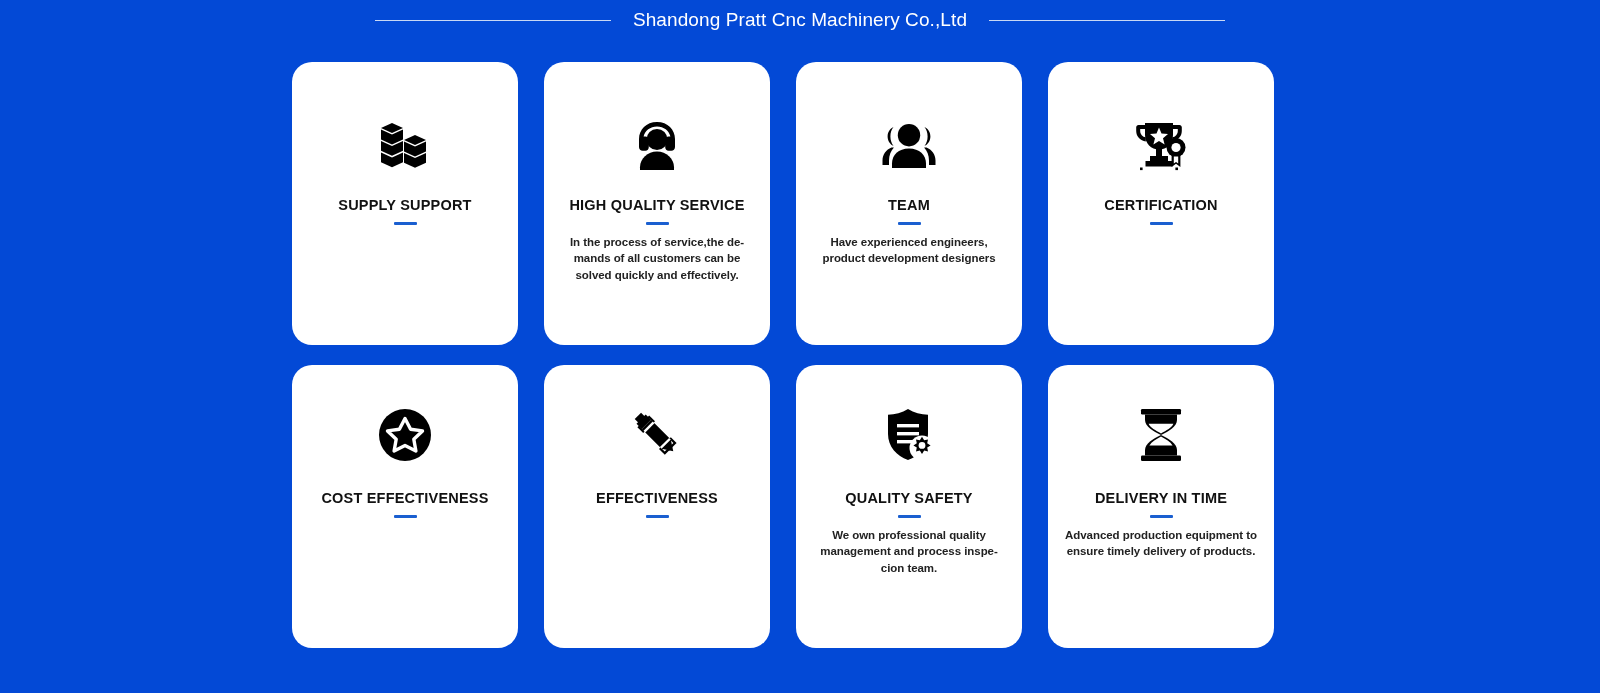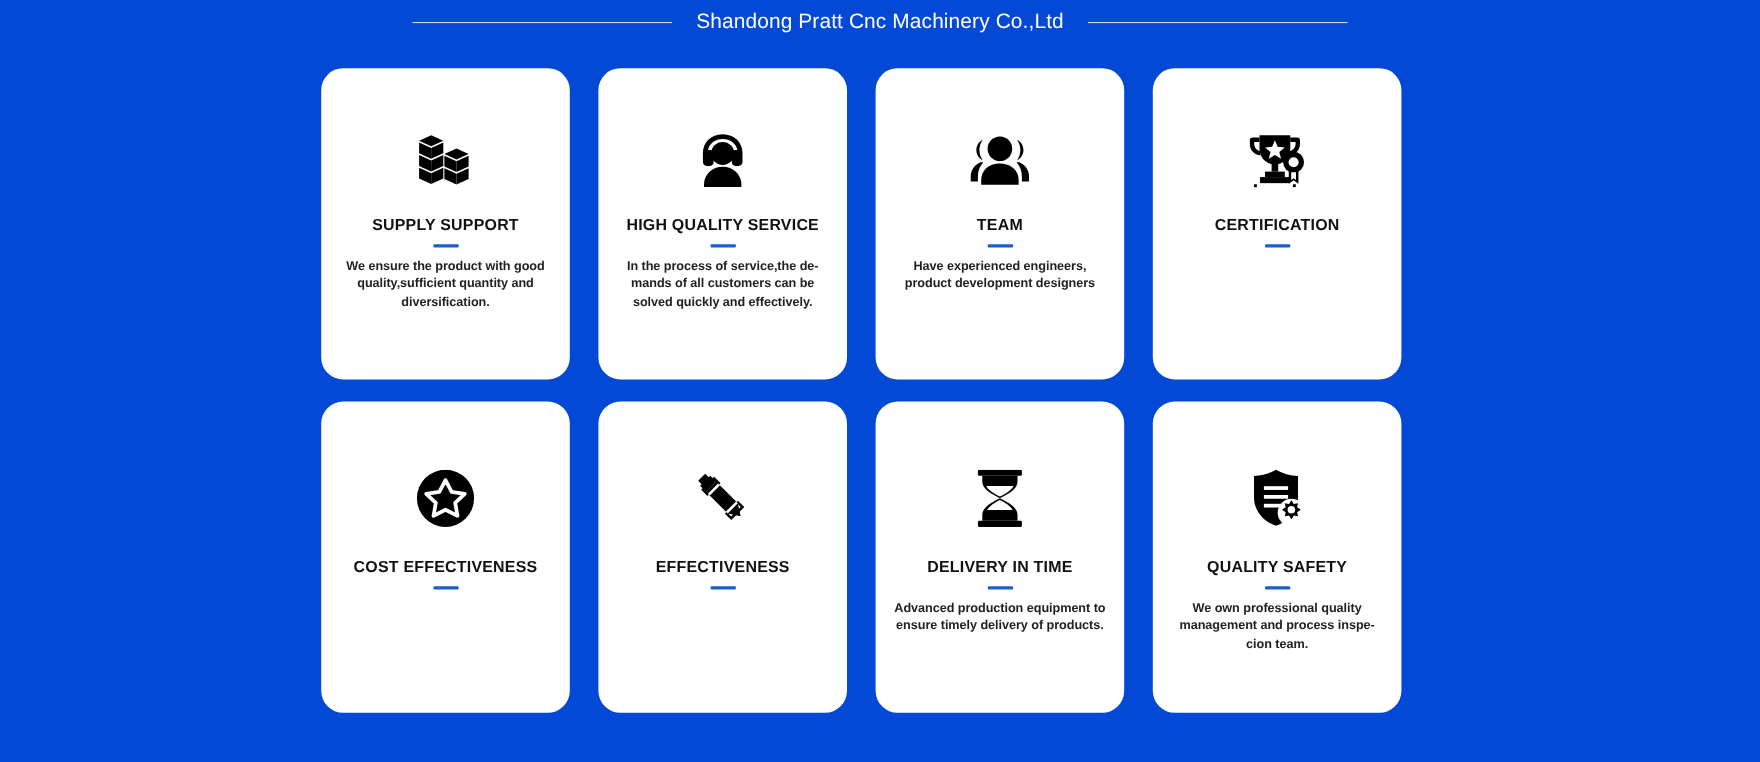--- a/index.html
+++ b/index.html
@@ -107,21 +107,21 @@
     font-size: 11.5px;
     font-weight: 700;
     color: #222222;
     text-align: center;
     line-height: 1.42;
     width: 200px;
     letter-spacing: -0.05px;
   }
 
   
-  .grid .card.row2 { padding-top: 58px; }
+  .grid .card.row2 { padding-top: 40px; }
   .grid .card.row2 .card-icon { margin-bottom: 26px; }
 </style>
 </head>
 <body>
 
 <div class="page">
 
   <div class="header">
     <div class="header-rule"></div>
     <div class="header-title">Shandong Pratt Cnc Machinery Co.,Ltd</div>
@@ -142,21 +142,20 @@
           <path d="M23 33.4 L23 43.2 L12 48.2 L12 38.4 Z"></path>
           <path d="M35 16 L46 21 L35 26 L24 21 Z"></path>
           <path d="M24 22.6 L35 27.6 L35 37.4 L24 32.4 Z"></path>
           <path d="M46 22.6 L46 32.4 L35 37.4 L35 27.6 Z"></path>
           <path d="M24 34 L35 39 L35 48.8 L24 43.8 Z"></path>
           <path d="M46 34 L46 43.8 L35 48.8 L35 39 Z"></path>
         </svg>
       </div>
       <div class="card-title">SUPPLY SUPPORT</div>
       <div class="card-divider"></div>
-      <div class="card-desc">We ensure the product with good quality,sufficient quantity and diversification.</div>
     </div>
 
     <div class="card">
       <div class="card-icon">
         <svg width="54" height="52" viewBox="0 0 54 52" fill="currentColor" aria-hidden="true">
           <path d="M27 2 C16.2 2 9 9.6 9 19 L9 27 C9 29.2 10.6 30.8 12.6 30.8 L15.4 30.8 C17.4 30.8 18.8 29.2 18.8 27 L18.8 20 C18.8 18 17.4 16.4 15.4 16.4 L13.6 16.4 C14.9 10.6 20.2 6.4 27 6.4 C33.8 6.4 39.1 10.6 40.4 16.4 L38.6 16.4 C36.6 16.4 35.2 18 35.2 20 L35.2 27 C35.2 29.2 36.6 30.8 38.6 30.8 L41.4 30.8 C43.4 30.8 45 29.2 45 27 L45 19 C45 9.6 37.8 2 27 2 Z"></path>
           <circle cx="27" cy="19.5" r="10.5"></circle>
           <path d="M27 31.5 C17.6 31.5 10 38.6 10 47.3 L10 50 L44 50 L44 47.3 C44 38.6 36.4 31.5 27 31.5 Z"></path>
         </svg>
       </div>
@@ -244,45 +243,45 @@
             <rect x="22.5" y="39.6" width="13" height="2.4" fill="#ffffff"></rect>
           </g>
         </svg>
       </div>
       <div class="card-title">EFFECTIVENESS</div>
       <div class="card-divider"></div>
     </div>
 
     <div class="card row2">
       <div class="card-icon">
-        <svg width="44" height="52" viewBox="0 0 44 52" fill="currentColor" aria-hidden="true">
-          <rect x="2" y="0" width="40" height="5.5" rx="1.2"></rect>
-          <rect x="2" y="46.5" width="40" height="5.5" rx="1.2"></rect>
-          <path d="M6 5.5 L38 5.5 L38 11 C38 17.5 30 22 22 26 C14 22 6 17.5 6 11 Z"></path>
-          <path d="M6 46.5 L38 46.5 L38 41 C38 34.5 30 30 22 26 C14 30 6 34.5 6 41 Z"></path>
-          <path d="M22 24.4 C16.6 21.6 11.2 18.6 9.6 14.8 L34.4 14.8 C32.8 18.6 27.4 21.6 22 24.4 Z" fill="#ffffff"></path>
-          <path d="M22 27.6 C17.4 30 12.6 32.8 10.4 36.6 L33.6 36.6 C31.4 32.8 26.6 30 22 27.6 Z" fill="#ffffff"></path>
-        </svg>
-      </div>
-      <div class="card-title">DELIVERY IN TIME</div>
-      <div class="card-divider"></div>
-      <div class="card-desc">Advanced production equipment to ensure timely delivery of products.</div>
-    </div>
-
-    <div class="card row2">
-      <div class="card-icon">
         <svg width="50" height="54" viewBox="0 0 50 54" fill="currentColor" aria-hidden="true">
           <path d="M24 1 C18 4.6 11 6.5 4 6.8 L4 26 C4 38.5 12.6 48 24 52 C35.4 48 44 38.5 44 26 L44 6.8 C37 6.5 30 4.6 24 1 Z"></path>
           <rect x="13" y="16" width="22" height="3.4" fill="#ffffff"></rect>
           <rect x="13" y="24" width="22" height="3.4" fill="#ffffff"></rect>
           <rect x="13" y="32" width="22" height="3.4" fill="#ffffff"></rect>
           <circle cx="38" cy="40" r="12.5" fill="#ffffff"></circle>
           <path d="M38 28.8 L40.2 32.2 L44 31.4 L43.2 35.2 L46.6 37.4 L43.2 39.6 L44 43.4 L40.2 42.6 L38 46 L35.8 42.6 L32 43.4 L32.8 39.6 L29.4 37.4 L32.8 35.2 L32 31.4 L35.8 32.2 Z"></path>
           <circle cx="38" cy="37.4" r="3.4" fill="#ffffff"></circle>
         </svg>
       </div>
       <div class="card-title">QUALITY SAFETY</div>
       <div class="card-divider"></div>
       <div class="card-desc">We own professional quality management and process inspe-cion team.</div>
     </div>
 
+    <div class="card row2">
+      <div class="card-icon">
+        <svg width="44" height="52" viewBox="0 0 44 52" fill="currentColor" aria-hidden="true">
+          <rect x="2" y="0" width="40" height="5.5" rx="1.2"></rect>
+          <rect x="2" y="46.5" width="40" height="5.5" rx="1.2"></rect>
+          <path d="M6 5.5 L38 5.5 L38 11 C38 17.5 30 22 22 26 C14 22 6 17.5 6 11 Z"></path>
+          <path d="M6 46.5 L38 46.5 L38 41 C38 34.5 30 30 22 26 C14 30 6 34.5 6 41 Z"></path>
+          <path d="M22 24.4 C16.6 21.6 11.2 18.6 9.6 14.8 L34.4 14.8 C32.8 18.6 27.4 21.6 22 24.4 Z" fill="#ffffff"></path>
+          <path d="M22 27.6 C17.4 30 12.6 32.8 10.4 36.6 L33.6 36.6 C31.4 32.8 26.6 30 22 27.6 Z" fill="#ffffff"></path>
+        </svg>
+      </div>
+      <div class="card-title">DELIVERY IN TIME</div>
+      <div class="card-divider"></div>
+      <div class="card-desc">Advanced production equipment to ensure timely delivery of products.</div>
+    </div>
+
   </div>
 </div>
 
 </body></html>

